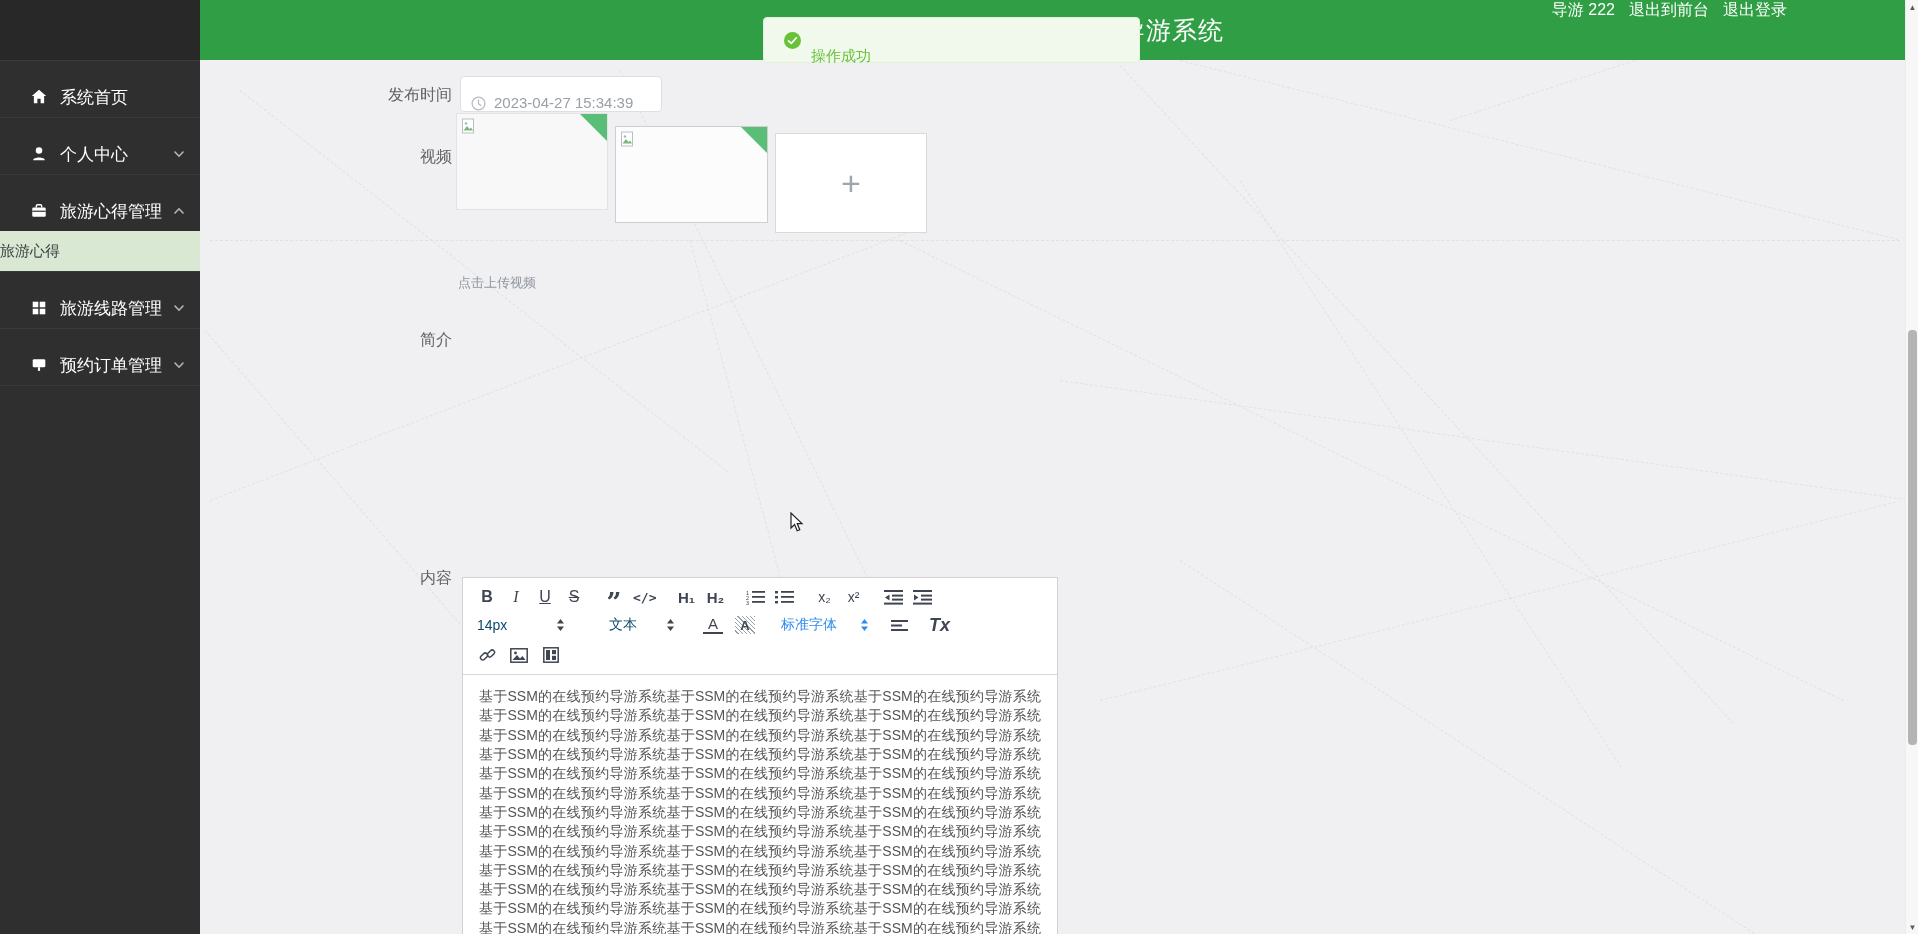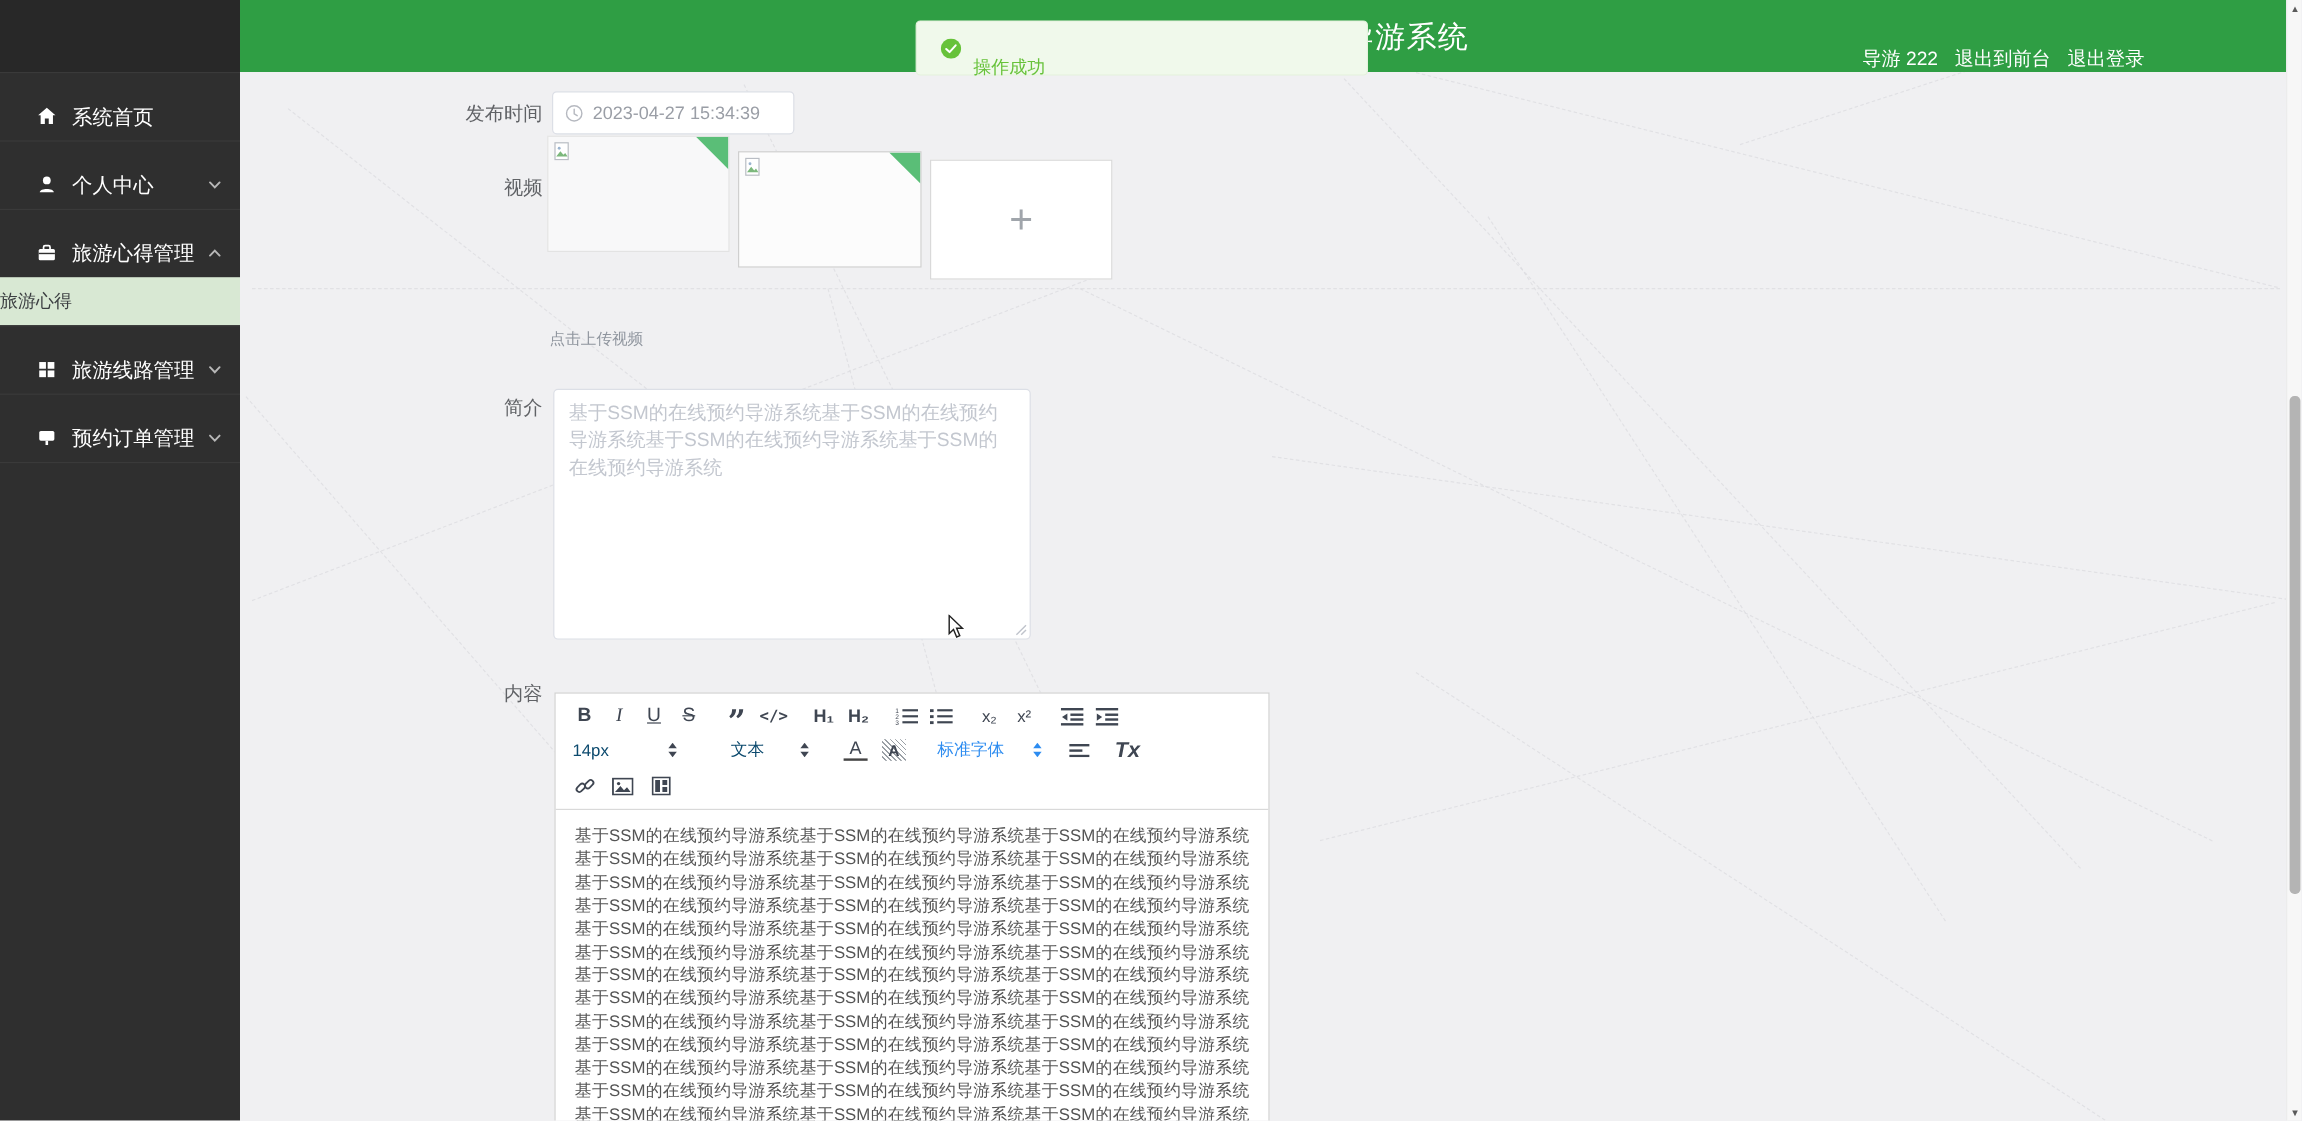--- a/index.html
+++ b/index.html
@@ -7,21 +7,21 @@
     font-family:"Liberation Sans","DejaVu Sans",sans-serif; }
   .screen { position:relative; width:1918px; height:934px; overflow:hidden; background:#f0f0f2; }
 
   
   .deco { position:absolute; border-top:1px dashed #dcdce0; opacity:.75; transform-origin:left center; pointer-events:none; }
 
   
   .header { position:absolute; left:200px; top:0; width:1705px; height:60px; background:#2f9e44; z-index:5; }
   .header-title { position:absolute; left:0; right:0; top:0; height:60px; display:flex; align-items:center; justify-content:center;
     color:#fff; font-size:25px; letter-spacing:1px; white-space:nowrap; }
-  .header-nav { position:absolute; right:118px; top:0; height:60px; display:flex; align-items:flex-end; gap:14px; }
+  .header-nav { position:absolute; right:118px; top:0; height:60px; display:flex; align-items:flex-start; gap:14px; }
   .header-nav a { color:#fff; font-size:16px; text-decoration:none; white-space:nowrap; cursor:pointer; }
 
   
   .toast { position:absolute; left:763px; top:17px; width:377px; height:46px; background:#f0f9eb; border:1px solid #e4f2dc;
     border-radius:4px; display:flex; align-items:center; padding-left:20px; gap:10px; z-index:20; }
   .toast-text { color:#67c23a; font-size:15px;margin-top:32px; }
 
   
   .sidebar { position:absolute; left:0; top:0; width:200px; height:934px; background:#2f2f2f; z-index:6; }
   .logo-area { height:60px; background:#282828; }
@@ -31,21 +31,21 @@
   .menu-item .mi-label { flex:1; }
   .menu-item .chev { width:14px; height:14px; flex:none; opacity:.85; }
   .submenu-item { height:40px; display:flex; align-items:center; font-size:15px; color:#3c3f42;
     background:#d8e8d3; cursor:pointer; }
   .menu-tail { border-top:1px solid #3a3a3a; height:0; }
 
   
   .form-label { position:absolute; left:340px; width:112px; text-align:right; color:#606266; font-size:16px; }
 
   .date-input { position:absolute; left:460px; top:76px; width:202px; height:36px; background:#fff; border:1px solid #dcdfe6;
-    border-radius:4px; display:flex; align-items:center; padding:0 10px; gap:8px; z-index:2; }
+    border-radius:4px; display:flex; align-items:flex-end; padding:0 10px; gap:8px; z-index:2; }
   .date-input span { color:#9a9ea6; font-size:15px; white-space:nowrap; }
 
   .thumb { position:absolute; overflow:hidden; }
   .thumb1 { left:456px; top:113px; width:152px; height:97px; background:rgba(255,255,255,.55); border:1px solid #e3e3e3; }
   .thumb2 { left:615px; top:126px; width:153px; height:97px; background:#fcfcfc; border:1px solid #cfcfcf; z-index:3; }
   .upload-box { position:absolute; left:775px; top:133px; width:152px; height:100px; background:#fff; border:1px solid #d9d9d9;
     display:flex; align-items:center; justify-content:center; cursor:pointer; z-index:3; }
   .upload-plus { color:#a0a5ab; font-size:34px; font-weight:200; line-height:1; }
   .corner-wedge { position:absolute; right:0; top:0; width:0; height:0; border-top:26px solid #5abe77; border-left:26px solid transparent; }
   .broken-img { position:absolute; left:4px; top:4px; }
@@ -224,26 +224,20 @@
     <div class="corner-wedge"></div>
   </div>
 
   <div class="upload-box">
     <span class="upload-plus">+</span>
   </div>
 
   <div class="upload-hint">点击上传视频</div>
 
   <div class="form-label" style="top:330px;">简介</div>
-  <div class="intro-area">
-    <span>基于SSM的在线预约导游系统基于SSM的在线预约导游系统基于SSM的在线预约导游系统基于SSM的在线预约导游系统</span>
-    <svg class="resize-grip" width="10" height="10" viewBox="0 0 10 10">
-      <path d="M9 1 L1 9 M9 5 L5 9" stroke="#c0c4cc" stroke-width="1.2"></path>
-    </svg>
-  </div>
 
   <div class="form-label" style="top:568px;">内容</div>
 
   <div class="editor">
     <div class="toolbar">
 
       <div class="t-row t-row1">
         <div class="t-btn bold">B</div>
         <div class="t-btn ital">I</div>
         <div class="t-btn und">U</div>

